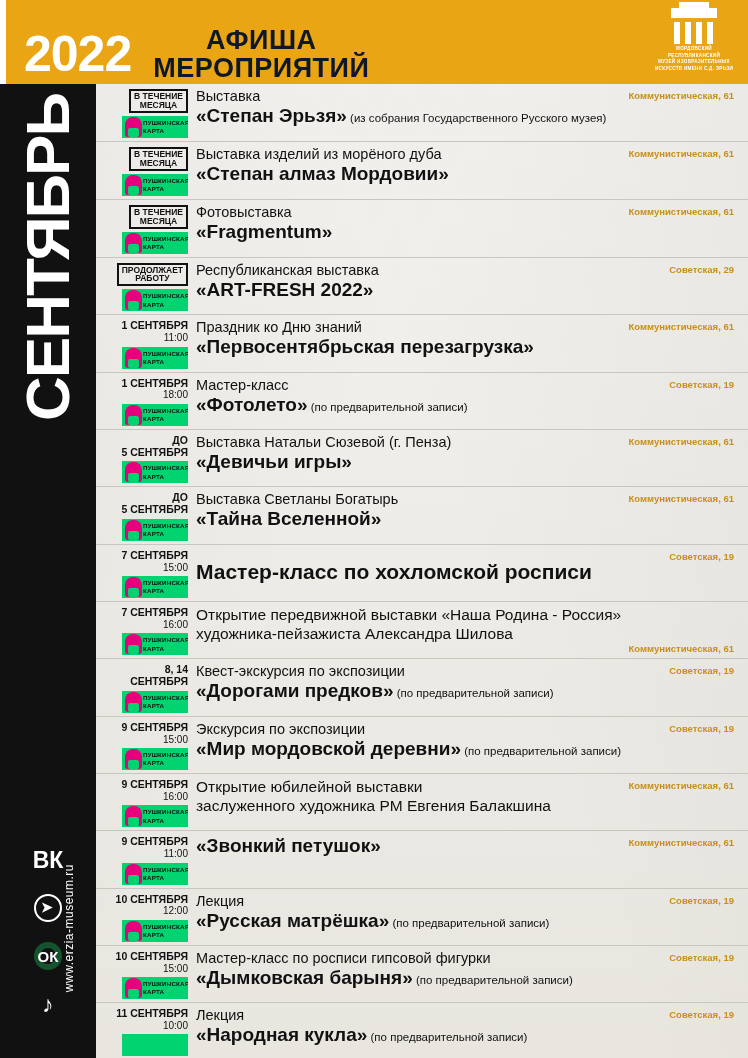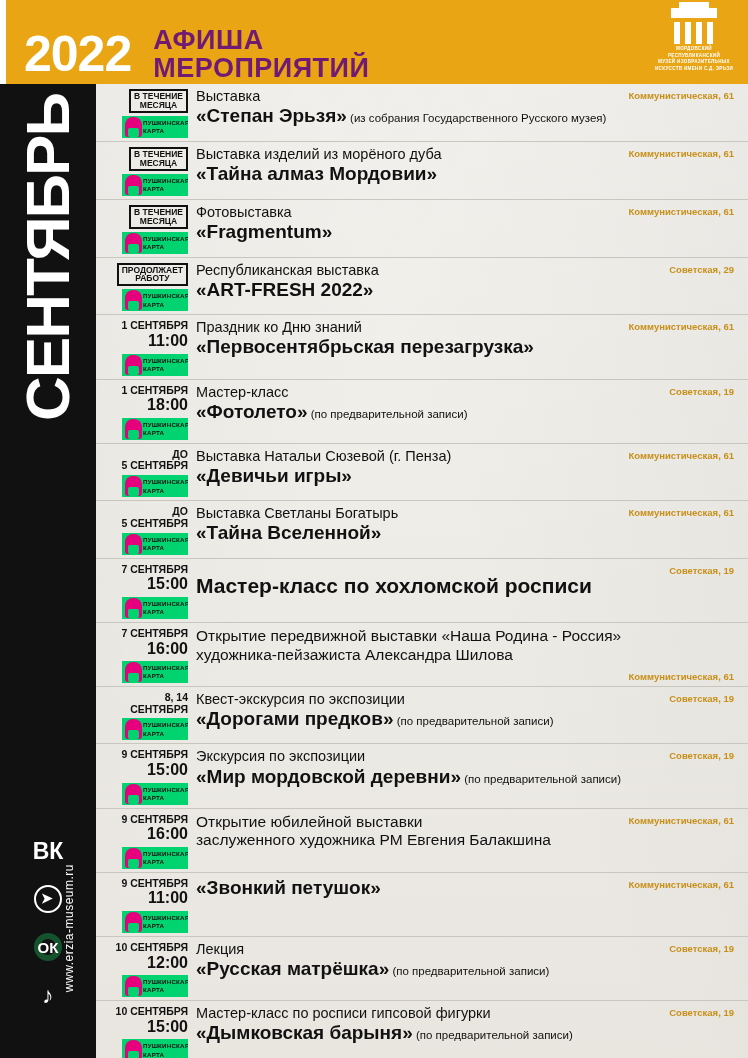--- a/index.html
+++ b/index.html
@@ -25,25 +25,26 @@
     display: flex; align-items: center;
   }
   .year {
     font-size: 50px; font-weight: bold; color: #ffffff;
     letter-spacing: -1px;
     margin-left: 18px;
     line-height: 1;
   }
   .header-title {
     margin-left: 22px;
-    color: #701a75;
+    color: #0f172a;
     font-size: 27px; font-weight: bold;
     line-height: 1.05;
     text-transform: uppercase;
     letter-spacing: 0.5px;
+    text-align: center;
   }
   .logo-block {
     position: absolute; right: 14px; top: 8px;
     width: 92px; text-align: center; color: #fff;
   }
   .logo-mark {
     width: 46px; height: 36px; margin: 0 auto 2px auto;
     position: relative;
   }
   .logo-mark .bar {
@@ -81,21 +82,21 @@
   }
   .month-vertical span {
     writing-mode: vertical-rl;
     transform: rotate(180deg);
     font-size: 62px; font-weight: bold;
     letter-spacing: -2px;
     line-height: 0.95;
     white-space: nowrap;
   }
   .socials {
-    position: absolute; bottom: 47px; left: 0; width: 96px;
+    position: absolute; bottom: 38px; left: 0; width: 96px;
     display: flex; flex-direction: column; align-items: center; gap: 16px; justify-content: flex-end;
   }
   .social-ic {
     width: 32px; height: 32px; display: flex; align-items: center; justify-content: center;
     color: #fff; font-size: 23px; font-weight: bold;
   }
   .tg-circle {
     width: 28px; height: 28px; border-radius: 50%;
     border: 2px solid #fff; position: relative;
   }
@@ -140,21 +141,21 @@
     padding-top: 1px;
   }
   .date-line {
     text-align: right;
     font-size: 10.5px; font-weight: bold; color: #111;
     line-height: 1.12;
     text-transform: uppercase;
   }
   .time-line {
     text-align: right;
-    font-size: 16px; font-weight: bold; color: #111;
+    font-size: 10px; font-weight: normal; color: #111;
     line-height: 1.15;
   }
   .badge-box {
     display: inline-block;
     border: 2px solid #111;
     padding: 1px 3px;
     font-size: 8.5px; font-weight: bold; line-height: 1.05;
     text-transform: uppercase;
     text-align: center;
     color: #111;
@@ -289,21 +290,21 @@
           <div class="pushkin">
             <div class="head"></div>
             <div class="txt">
               <div>ПУШКИНСКАЯ</div>
               <div>КАРТА</div>
             </div>
           </div>
         </div>
         <div class="textcol">
           <div class="ev-sub">Выставка изделий из морёного дуба</div>
-          <div><span class="ev-title">«Тайна алмаз Мордовии»</span></div>
+          <div><span class="ev-title">«Степан алмаз Мордовии»</span></div>
           <div class="addr">Коммунистическая, 61</div>
         </div>
       </div>
       <div class="event">
         <div class="datecol">
           <div class="badge-wrap"><span class="badge-box" style="white-space: pre-line;">В ТЕЧЕНИЕ
 МЕСЯЦА</span></div>
           <div class="pushkin">
             <div class="head"></div>
             <div class="txt">

